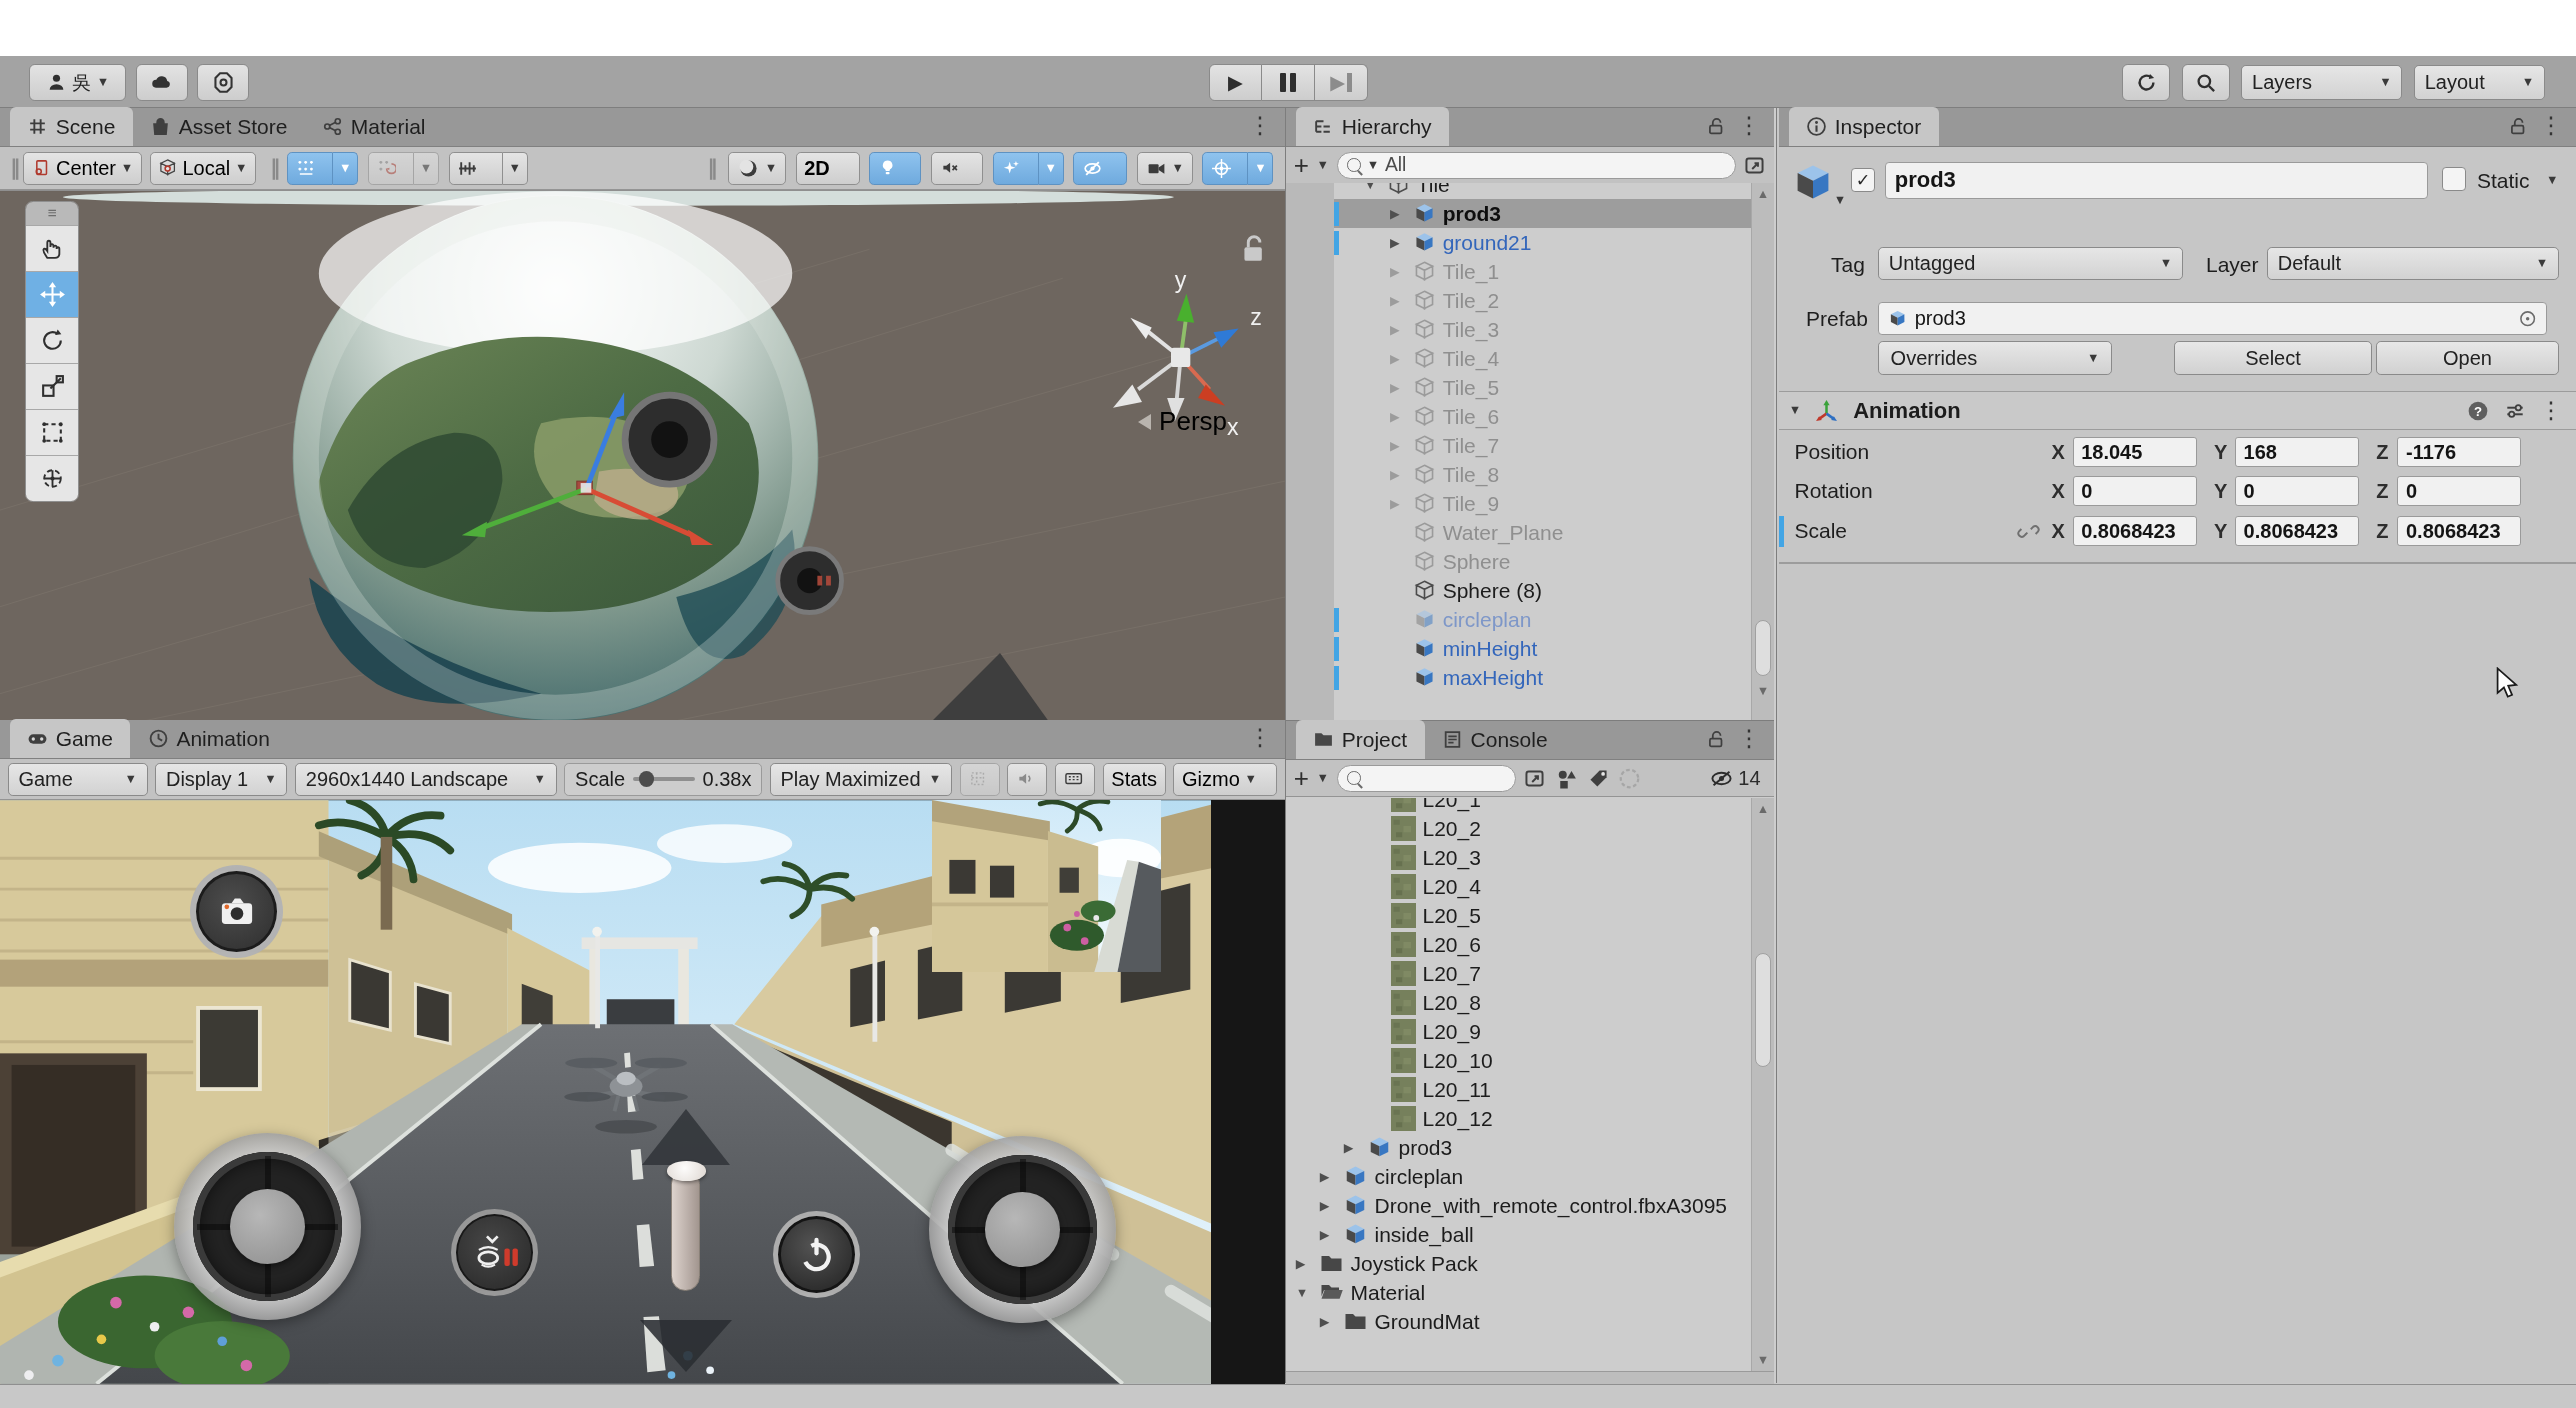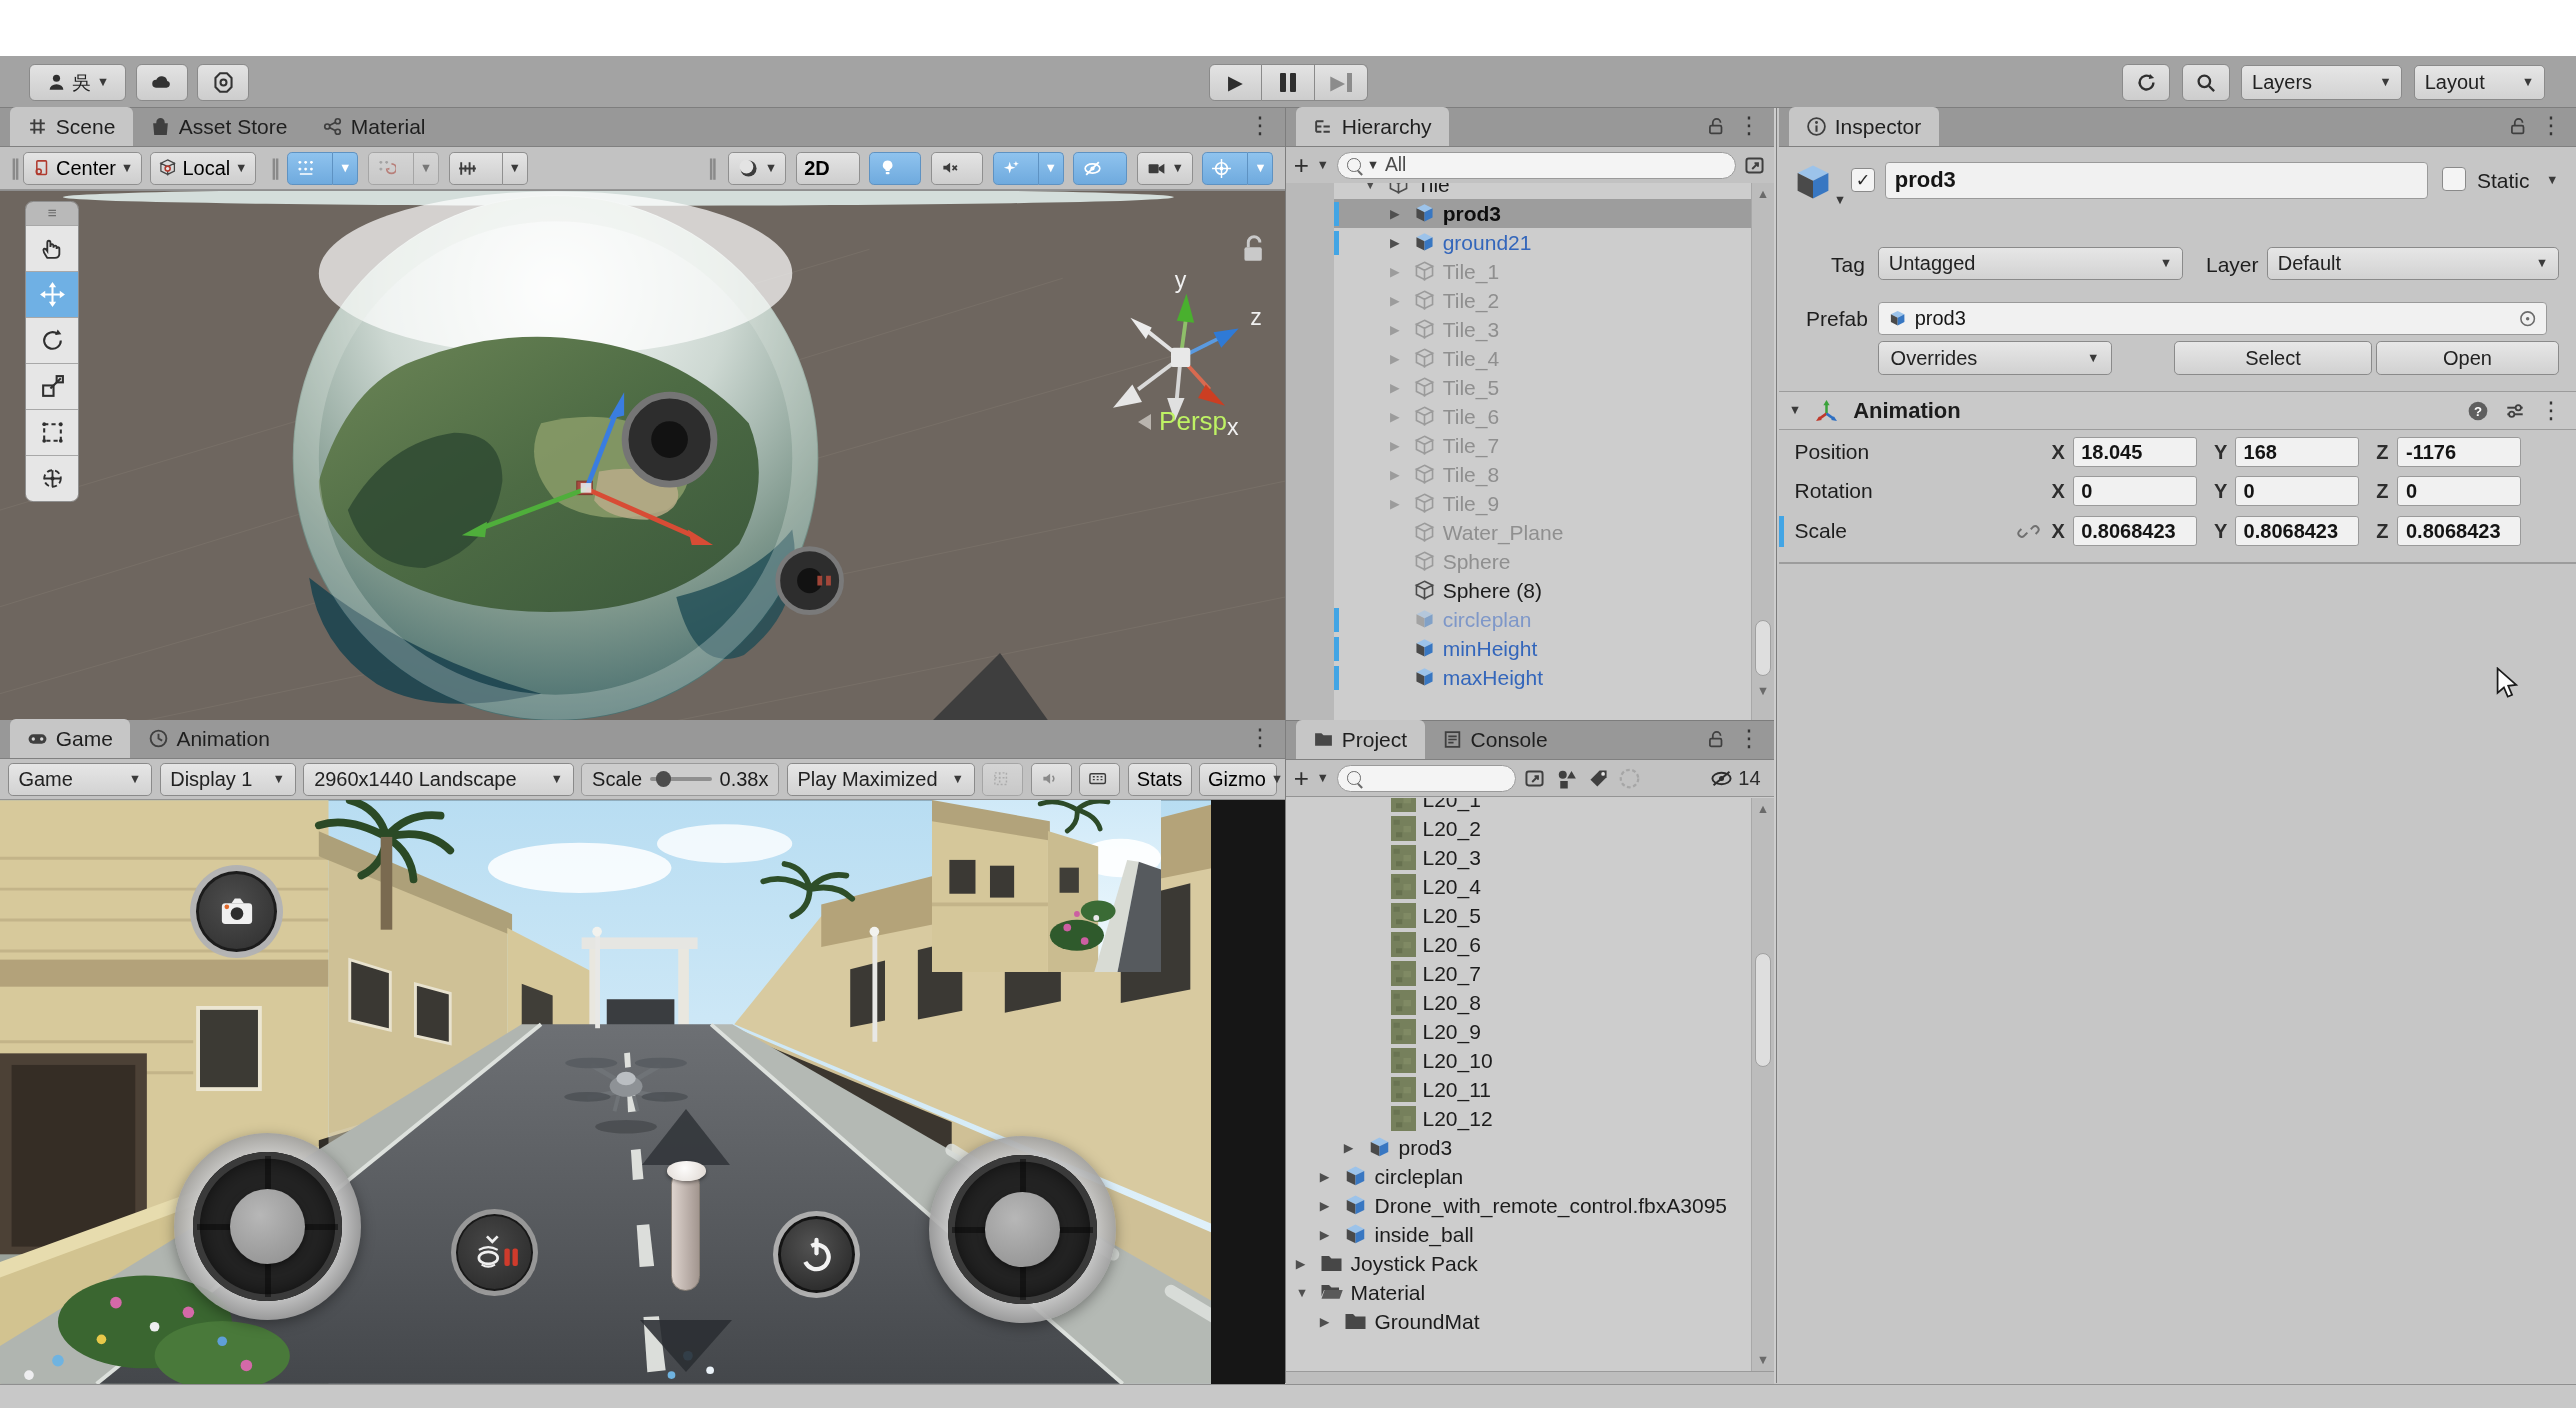--- a/index.html
+++ b/index.html
@@ -49,21 +49,21 @@
 .stb.dim{opacity:.55}
 .grp{display:inline-flex}
 .grp .stb:first-child{border-radius:4.8px 0 0 4.8px}
 .grp .stb:last-child{border-radius:0 4.8px 4.8px 0;border-left:0;padding:0 5.8px}
 .scene-viewport{position:relative;width:1285px;height:530px;background:#6e665f;overflow:hidden;border-top:1px solid #8f8f8f}
 .toolstrip{position:absolute;left:25px;top:9.7px;width:54px;border-radius:7.7px;overflow:hidden;border:1px solid #8f8f8f}
 .ts-handle{height:23px;background:#b9b9b9;color:#6e6e6e;text-align:center;font-size:15.5px;line-height:21px}
 .tool{height:46px;background:#e6e6e6;border-top:1px solid #a8a8a8;display:flex;align-items:center;justify-content:center}
 .tool.blue{background:#6fb0e4}
 .tool svg{width:27px;height:27px}
-.persp{position:absolute;right:58px;top:215px;font-size:26px;color:#bef264;display:flex;align-items:center;gap:7.7px}
+.persp{position:absolute;right:58px;top:215px;font-size:26px;color:#000000;display:flex;align-items:center;gap:7.7px}
 .persp .tri{width:0;height:0;border-top:8.7px solid transparent;border-bottom:8.7px solid transparent;border-right:13.5px solid #b9b4ae}
 
 .game-panel{position:absolute;left:0;top:720px;width:1285px;height:664px;background:#c6c6c6}
 .game-tb{height:41px;padding:0 7.7px;gap:7.7px;overflow:hidden}
 .game-viewport{position:relative;width:1285px;height:584px;overflow:hidden;background:#000}
 .scalegrp{display:inline-flex;align-items:center;gap:7.7px;height:33px;border:1px solid #9a9a9a;background:#cdcdcd;border-radius:4.8px;padding:0 9.7px;font-size:20px}
 .strack{width:62px;height:3.9px;background:#8f8f8f;border-radius:1.9px;position:relative}
 .sknob{position:absolute;left:5.8px;top:-5.8px;width:15.5px;height:15.5px;border-radius:50%;background:#4c4c4c}
 .pip{position:absolute;left:932px;top:0;width:229px;height:172px}
 .blackbar{position:absolute;left:1211px;top:0;width:74px;height:584px;background:#161616}
@@ -550,21 +550,21 @@
           <path d="M13 7a4.5 4.5 0 0 1 0 6" fill="none" stroke="#8a8a8a" stroke-width="1.6"></path>
         </svg>
       </button>
     <button class="stb" style="width:41px">
         <svg width="19.3" height="19.3" viewBox="0 0 20 20">
           <rect x="2" y="5" width="16" height="10" rx="1.5" fill="none" stroke="#3c3c3c" stroke-width="1.5"></rect>
           <path d="M5 8h2M9 8h2M13 8h2M5 11h2M9 11h2M13 11h2" stroke="#3c3c3c" stroke-width="1.5"></path>
         </svg>
       </button>
     <button class="stb" style="width:64px">Stats</button>
-    <button class="stb" style="width:78px;flex:none">
+    <button class="stb" style="width:104px;flex:none">
         <span>Gizmo</span>
         <span class="caret">▼</span>
       </button>
   </div>
 
   <div class="game-viewport">
     <svg width="1285" height="584" viewBox="0 0 1330 604">
       <defs>
         <linearGradient id="sky" x1="0" y1="0" x2="0" y2="1">
             <stop offset="0%" stop-color="#b8ddf2"></stop>

